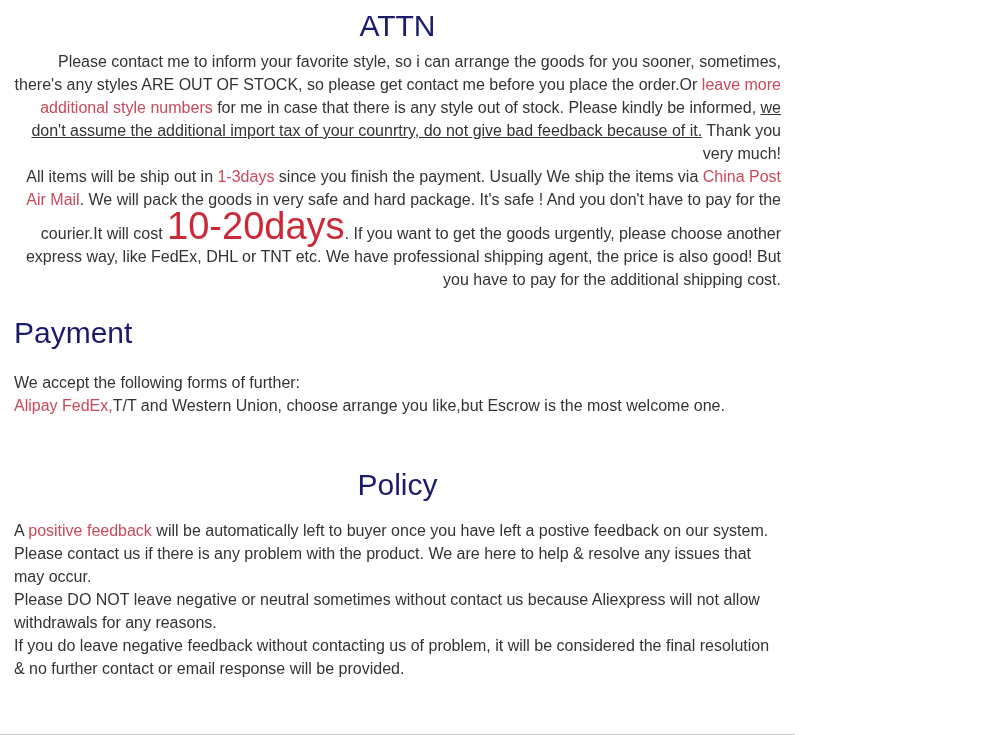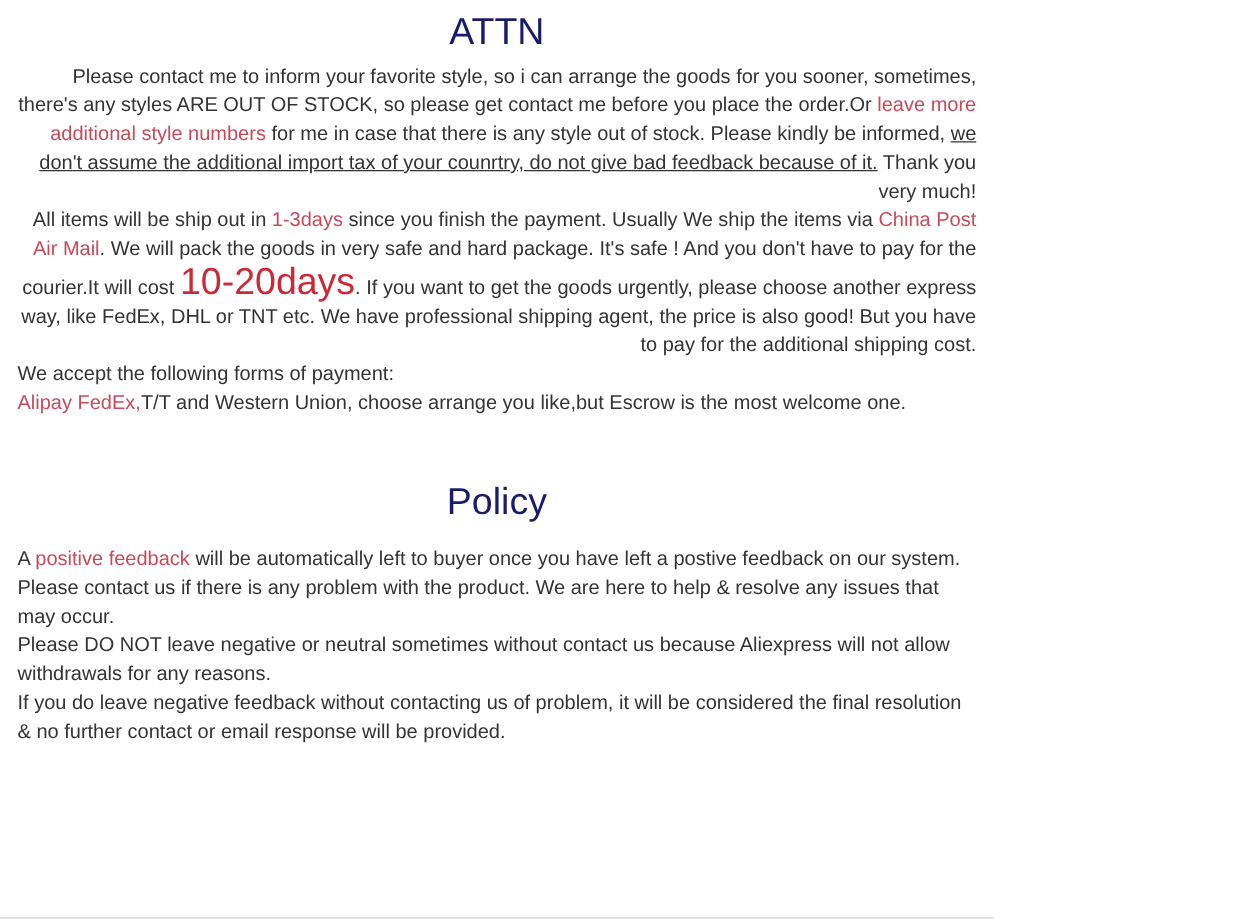--- a/index.html
+++ b/index.html
@@ -44,43 +44,44 @@
   p,.line{
     font-size:16px;
     line-height:23px;
     margin:0;
   }
   .center{text-align:right;}
   .left{text-align:left;}
   .red{color:var(--red);}
   .big-red{
     color:var(--big-red);
-    font-size:30px;
+    font-size:38px;
     line-height:30px;
   }
   .underline{text-decoration:underline;}
   .payment-body{margin-top:0;}
 </style>
 </head>
 <body>
 
 <div class="page">
 
   <section>
     <h1 class="title-center attn-title">ATTN</h1>
     <p class="center"><span>Please contact me to inform your favorite style, so i can arrange the goods for you sooner, sometimes, there's any styles ARE OUT OF STOCK, so please get contact me before you place the order.Or </span><span class="red">leave more additional style numbers</span><span> for me in case that there is any style out of stock. Please kindly be informed, </span><span class="underline">we don't assume the additional import tax of your counrtry, do not give bad feedback because of it.</span><span> Thank you very much!</span></p>
   </section>
 
   <section>
     <p class="center"><span>All items will be ship out in </span><span class="red">1-3days</span><span> since you finish the payment. Usually We ship the items via </span><span class="red">China Post Air Mail</span><span>. We will pack the goods in very safe and hard package. It's safe ! And you don't have to pay for the courier.It will cost </span><span class="big-red">10-20days</span><span>. If you want to get the goods urgently, please choose another express way, like FedEx, DHL or TNT etc. We have professional shipping agent, the price is also good! But you have to pay for the additional shipping cost.</span></p>
   </section>
 
   <section>
+    <h2 class="payment-title">Payment</h2>
     <div class="payment-body">
-      <div class="line left">We accept the following forms of payment:</div>
+      <div class="line left">We accept the following forms of further:</div>
       <div class="line left"><span class="red">Alipay FedEx,</span><span>T/T and Western Union, choose arrange you like,but Escrow is the most welcome one.</span></div>
     </div>
   </section>
 
   <section>
     <h1 class="title-center policy-title">Policy</h1>
     <div class="line left"><span>A </span><span class="red">positive feedback</span><span> will be automatically left to buyer once you have left a postive feedback on our system.</span></div>
     <div class="line left">Please contact us if there is any problem with the product. We are here to help &amp; resolve any issues that may occur.</div>
     <div class="line left">Please DO NOT leave negative or neutral sometimes without contact us because Aliexpress will not allow withdrawals for any reasons.</div>
     <div class="line left">If you do leave negative feedback without contacting us of problem, it will be considered the final resolution &amp; no further contact or email response will be provided.</div>

